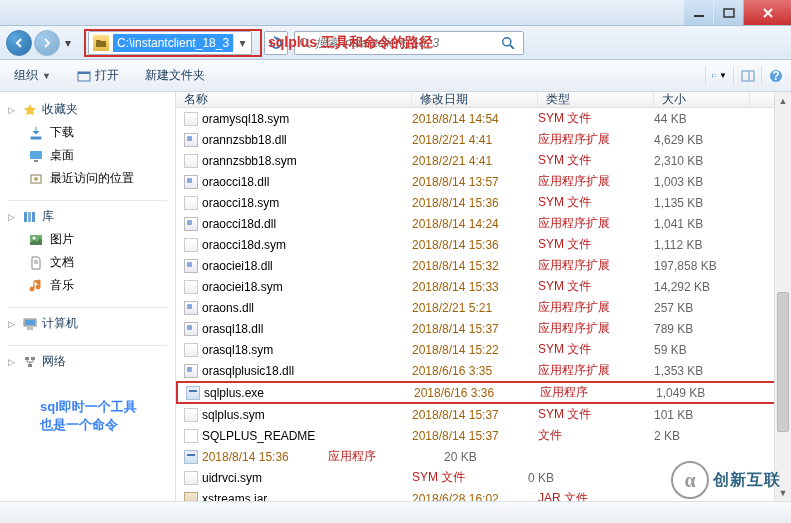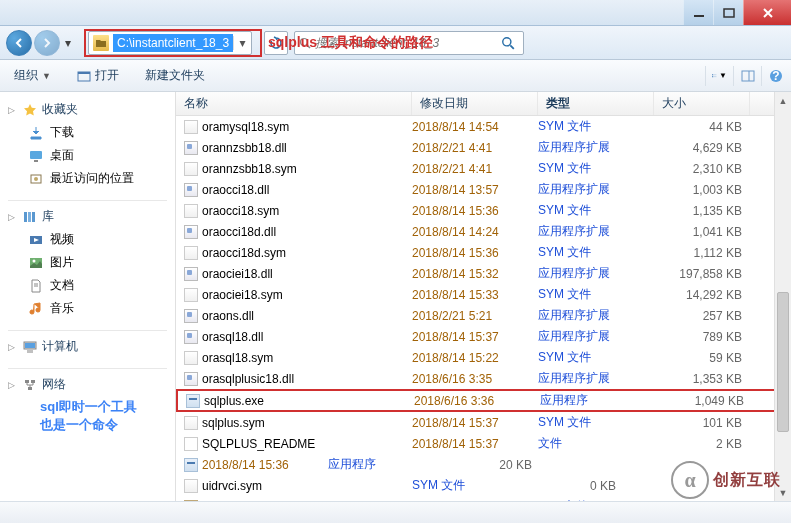--- a/index.html
+++ b/index.html
@@ -48,44 +48,44 @@
 .main { display: flex; height: calc(100% - 26px - 34px - 32px - 22px); }
 .sidebar { width: 176px; background: #fff; border-right: 1px solid #e0e0e0; padding: 6px 0; overflow: hidden; }
 .sb-group { margin-bottom: 10px; }
 .sb-head { display: flex; align-items: center; padding: 3px 8px; gap: 4px; color: #1a3a5a; }
 .sb-head .tri { font-size: 9px; color: #888; width: 10px; }
 .sb-item { display: flex; align-items: center; padding: 3px 8px 3px 28px; gap: 6px; }
 .sb-icon { width: 16px; height: 16px; display: inline-flex; align-items: center; justify-content: center; }
 .sb-divider { height: 1px; background: #e8e8e8; margin: 4px 8px; }
 
 .content { flex: 1; display: flex; flex-direction: column; position: relative; }
-.col-headers { display: flex; height: 24px; background: linear-gradient(to bottom, #fdfdfd, #f0f0f0); border-bottom: 1px solid #e0e0e0; align-items: center; }
+.col-headers { display: flex; height: 16px; background: linear-gradient(to bottom, #fdfdfd, #f0f0f0); border-bottom: 1px solid #e0e0e0; align-items: center; }
 .col-headers .ch { padding: 0 8px; border-right: 1px solid #e8e8e8; color: #1a3a5a; height: 100%; display: flex; align-items: center; }
 .ch-name { width: 236px; }
 .ch-date { width: 126px; }
-.ch-type { width: 116px; font-weight: bold; }
+.ch-type { width: 116px; }
 .ch-size { width: 96px; text-align: center; }
 
 .file-list { flex: 1; overflow: hidden; }
 .file-row { display: flex; align-items: center; height: 21px; padding: 0 16px 0 8px; }
 .file-row.highlighted { border: 2px solid #d03030; height: 23px; }
 .fr-icon { width: 18px; display: flex; align-items: center; }
 .fr-name { width: 210px; color: #000; white-space: nowrap; overflow: hidden; }
 .fr-date { width: 126px; color: #a16207; }
-.fr-type { width: 116px; color: #1d4ed8; }
-.fr-size { width: 88px; text-align: right; color: #666; }
+.fr-type { width: 116px; color: #b91c1c; }
+.fr-size { width: 88px; color: #666; }
 
 .annotation-sql { position: absolute; left: 40px; top: 398px; z-index: 5; }
 .annotation-sql div { color: #3b82f6; font-weight: bold; font-size: 13px; line-height: 18px; }
 
 .status-bar { height: 22px; background: linear-gradient(to bottom, #f8fafc, #eaeef4); border-top: 1px solid #d8e0e8; }
 
 .watermark { position: absolute; right: 10px; bottom: 24px; display: flex; align-items: center; gap: 4px; opacity: 0.85; }
 .watermark .wm-circle { width: 38px; height: 38px; border: 2px solid #888; border-radius: 50%; display: flex; align-items: center; justify-content: center; font-size: 20px; font-weight: bold; color: #888; font-family: serif; }
-.watermark .wm-text { font-size: 16px; font-weight: bold; color: #7f1d1d; letter-spacing: 1px; }
+.watermark .wm-text { font-size: 16px; font-weight: bold; color: #0c4a6e; letter-spacing: 1px; }
 
 .scrollbar-v { position: absolute; right: 0; top: 0; bottom: 0; width: 17px; background: #f0f0f0; border-left: 1px solid #e0e0e0; }
 .scrollbar-v .thumb { position: absolute; left: 2px; right: 2px; top: 200px; height: 140px; background: #cdcdcd; border-radius: 2px; border: 1px solid #b8b8b8; }
 .scrollbar-v .arr { position: absolute; left: 0; right: 0; height: 17px; display: flex; align-items: center; justify-content: center; font-size: 9px; color: #666; }
 .scrollbar-v .arr.up { top: 0; }
 .scrollbar-v .arr.dn { bottom: 0; }
 
 
 .fi { width: 14px; height: 14px; display: inline-block; }
 .fi-sym { background: linear-gradient(to bottom, #fff, #f0f0f0); border: 1px solid #ccc; }
@@ -252,29 +252,20 @@
               <rect x="1" y="2" width="3" height="10" fill="#5a98d0"></rect>
               <rect x="5" y="2" width="3" height="10" fill="#7ab0e0"></rect>
               <rect x="9" y="2" width="3" height="10" fill="#5a98d0"></rect>
             </svg>
           </span>
         <span>库</span>
       </div>
       <div class="sb-item">
         <span class="sb-icon">
             <svg width="14" height="14" viewBox="0 0 14 14">
-              <rect x="1" y="3" width="12" height="8" fill="#4a7ab0"></rect>
-              <path d="M5 5 l5 2 -5 2 z" fill="#fff"></path>
-            </svg>
-          </span>
-        <span>视频</span>
-      </div>
-      <div class="sb-item">
-        <span class="sb-icon">
-            <svg width="14" height="14" viewBox="0 0 14 14">
               <rect x="1" y="2" width="12" height="10" fill="#70b070"></rect>
               <circle cx="5" cy="5" r="1.5" fill="#fff"></circle>
               <path d="M1 10 l4 -3 3 2 3 -4 2 3 v4 h-12 z" fill="#508050"></path>
             </svg>
           </span>
         <span>图片</span>
       </div>
       <div class="sb-item">
         <span class="sb-icon">
             <svg width="14" height="14" viewBox="0 0 14 14">

